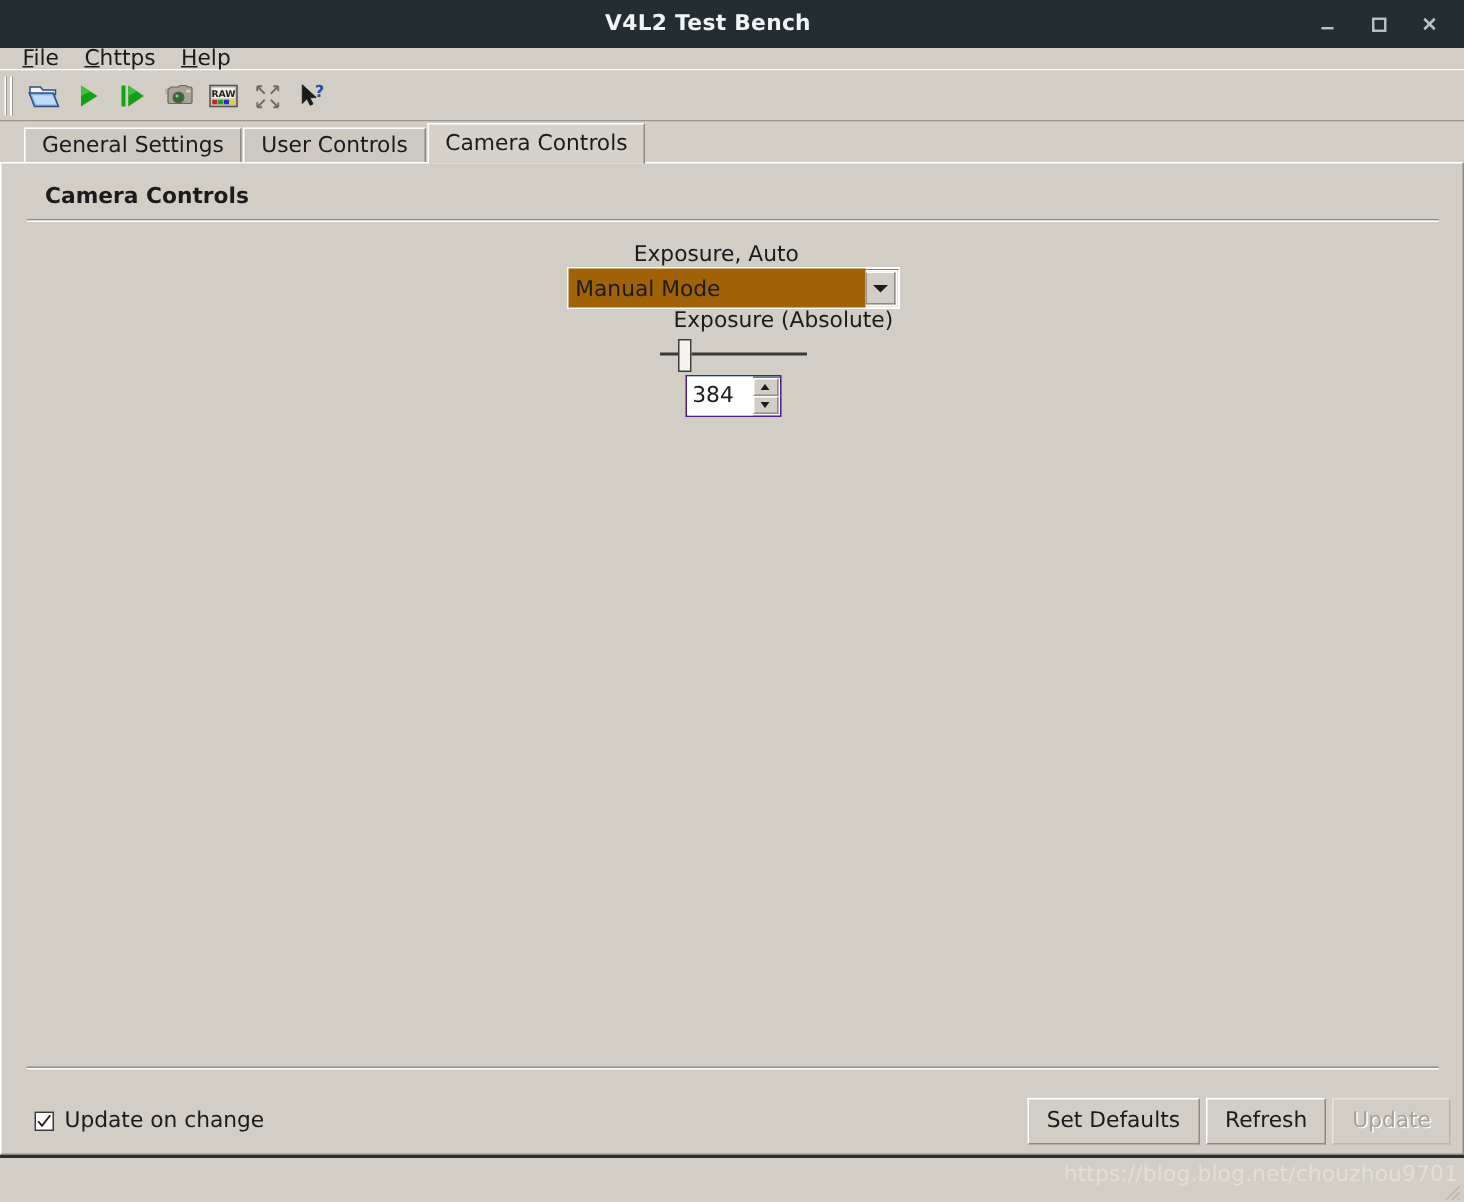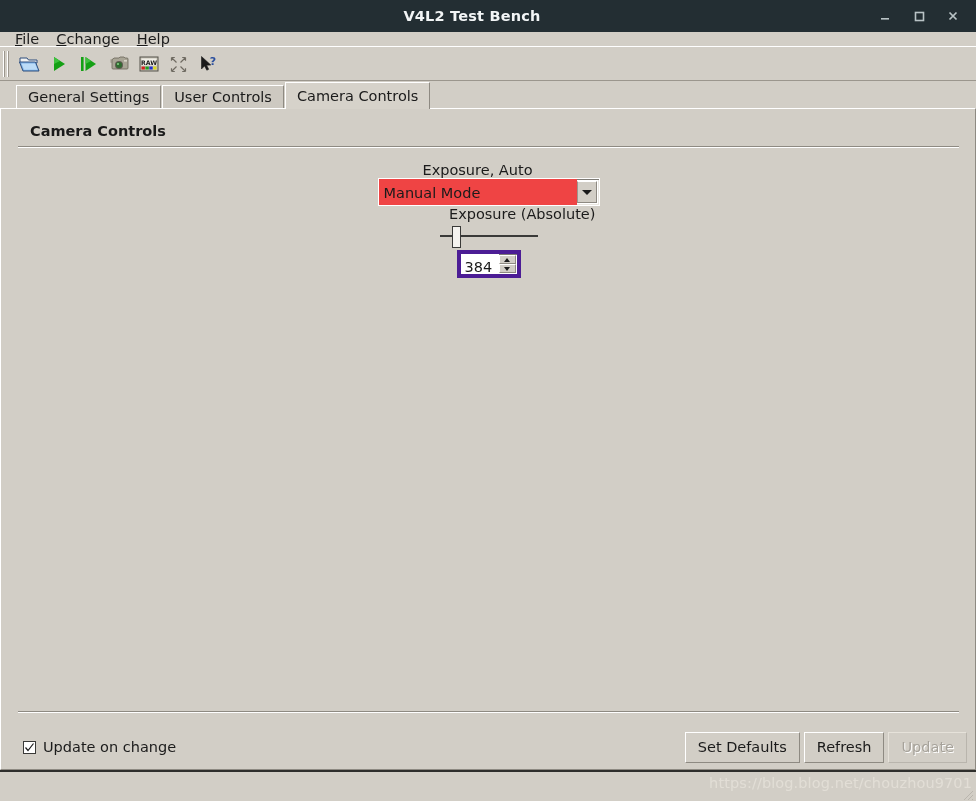--- a/index.html
+++ b/index.html
@@ -204,21 +204,21 @@
     display: flex;
     align-items: stretch;
     position: relative;
     cursor: default;
   }
   .combo-text {
     flex: 1 1 auto;
     font-size: 14.5px;
     color: #1b1b1b;
     padding: 3px 4px 0 5px;
-    background: #ef4444;
+    background: #a16207;
     line-height: 22px;
     overflow: hidden;
     white-space: nowrap;
   }
   .combo-arrow {
     width: 20px;
     background: #d2cec6;
     border-left: 1px solid #9b968d;
     border-top: 1px solid #ffffff;
     border-right: 1px solid #8e8a82;
@@ -257,21 +257,21 @@
     border: 1px solid #3a3a38;
   }
 
   
   .spin {
     width: 64px;
     height: 28px;
     background: #86efac;
     display: flex;
     box-shadow: inset 1px 1px 0 #7d7a74, inset -1px -1px 0 #ffffff;
-    border: 4px solid #4c1d95;
+    border: 1px solid #4c1d95;
     cursor: default;
   }
   .spin-text {
     flex: 1 1 auto;
     font-size: 14.5px;
     color: #1b1b1b;
     padding: 3px 2px 0 4px;
     line-height: 21px;
     background: #ffffff;
     overflow: hidden;
@@ -406,21 +406,21 @@
       <div class="win-btn">
         <svg width="14" height="14" viewBox="0 0 14 14">
           <path d="M3.5 3.5 L10.5 10.5 M10.5 3.5 L3.5 10.5" stroke="#b9c3c6" stroke-width="1.7" fill="none"></path>
         </svg>
       </div>
     </div>
   </div>
 
   <div id="menu-bar">
     <div class="menu-item"><u>F</u><span>ile</span></div>
-    <div class="menu-item"><u>C</u><span>change</span></div>
+    <div class="menu-item"><u>C</u><span>https</span></div>
     <div class="menu-item"><u>H</u><span>elp</span></div>
   </div>
 
   <div id="toolbar">
     <div id="toolbar-grip"></div>
 
     <div class="tb-btn">
       <svg width="22" height="20" viewBox="0 0 22 20">
         <path d="M2 4 h7 l1.5 2 h8.5 v3 H2 Z" fill="#f2f2f0" stroke="#2f4f7f" stroke-width="1"></path>
         <path d="M1.5 8 h16 l3.5 9 H5 Z" fill="#7fb3e6" stroke="#2f4f7f" stroke-width="1"></path>

